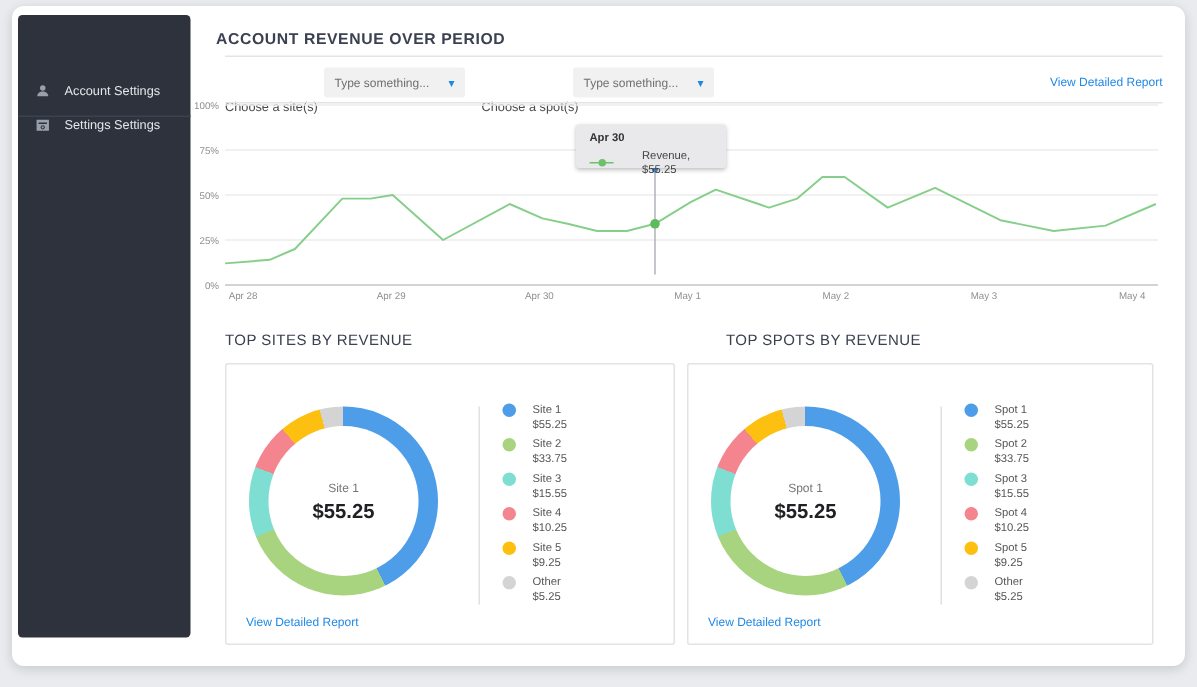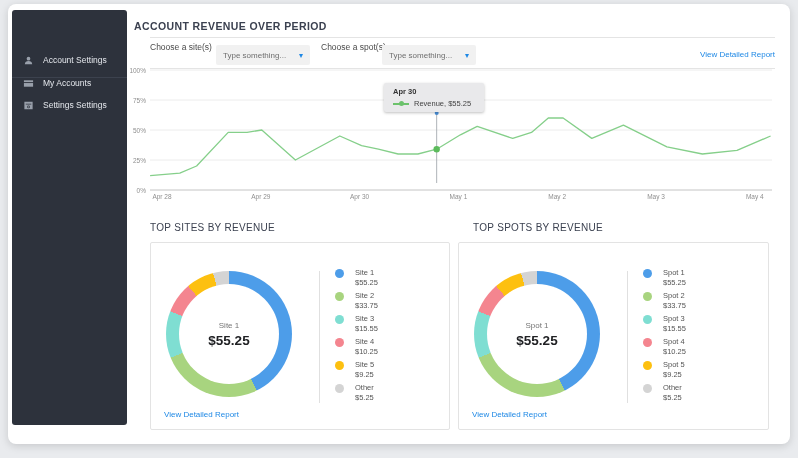--- a/index.html
+++ b/index.html
@@ -13,51 +13,51 @@
   .sidebar { position:absolute; left:4px; top:6px; width:115px; height:415px;
     background:#2d323c; border-radius:3px; padding-top:45px; }
   .side-item { height:22px; display:flex; align-items:flex-start; gap:9px; padding-left:11px;
     color:#e4e7ec; font-size:8.5px; font-weight:500; cursor:pointer; }
   .side-item .icn { width:11px; height:11px; display:inline-flex; color:#99a0ab; flex:0 0 11px; }
   .side-item svg { width:11px; height:11px; }
   .side-divider { height:1px; background:#3c424e; margin:0 0; }
 
   
   .main { position:absolute; left:0; top:0; width:782px; height:440px; }
-  .main-title { position:absolute; left:126px; top:16px; font-size:10.5px; font-weight:bold;
+  .main-title { position:absolute; left:136px; top:16px; font-size:10.5px; font-weight:bold;
     letter-spacing:.4px; color:#3b4150; }
   .divider { position:absolute; left:142px; right:15px; height:1px; background:#e4e4e4; }
   .d1 { top:33px; } .d2 { top:64px; }
 
-  .filter-label { position:absolute; top:38px; font-size:8.5px; color:#4a4a4a; }
+  .filter-label { position:absolute; top:62px; font-size:8.5px; color:#4a4a4a; }
   .fl1 { left:142px; } .fl2 { left:313px; }
   .dropdown { position:absolute; top:41px; width:94px; height:20px; background:#f1f1f1;
     border-radius:2px; display:flex; align-items:center; justify-content:space-between;
     padding:0 7px; font-size:8px; color:#6f6f6f; cursor:pointer; }
   .dd1 { left:208px; } .dd2 { left:374px; }
   .dropdown .caret { color:#1e88e5; font-size:8px; }
   .view-report { font-size:8px; color:#1e88e5; text-decoration:none; cursor:pointer; }
   .vr-top { position:absolute; top:46px; right:15px; }
 
   
   #line-chart { position:absolute; left:122px; top:62px; }
   .tooltip { position:absolute; left:376px; top:79px; width:100px; height:29px;
     background:#e9e9eb; border-radius:2px; box-shadow:0 1px 3px rgba(0,0,0,.25);
     padding:4px 8px 0 9px; z-index:3; }
   .tt-date { font-size:7.5px; font-weight:bold; color:#333; margin-bottom:3px; }
-  .tt-row { display:flex; align-items:center; gap:5px; font-size:7.5px; color:#444; }
+  .tt-row { display:flex; align-items:center; gap:19px; font-size:7.5px; color:#444; }
   .tt-marker { position:relative; width:16px; height:5px; flex:0 0 16px; }
   .tt-marker::before { content:""; position:absolute; left:0; right:0; top:2px; height:1.5px; background:#6cc26c; }
   .tt-marker::after { content:""; position:absolute; left:5.5px; top:0; width:5px; height:5px;
     border-radius:50%; background:#6cc26c; }
 
   
   .sec-title { position:absolute; top:218px; font-size:10px; font-weight:normal;
     letter-spacing:.3px; color:#3b4150; }
-  .st1 { left:142px; } .st2 { left:465px; }
+  .st1 { left:142px; } .st2 { left:476px; }
   .donut-card { position:absolute; top:238px; height:188px; background:#fff;
     border:1px solid #e3e3e3; border-radius:2px; }
   .dc1 { left:142px; width:300px; } .dc2 { left:450px; width:311px; }
   .donut { position:absolute; left:15px; top:28px; width:126px; height:126px; border-radius:50%; }
   .donut::after { content:""; position:absolute; left:13px; top:13px; right:13px; bottom:13px;
     border-radius:50%; background:#fff; }
   .donut-center { position:absolute; left:15px; top:28px; width:126px; height:126px;
     display:flex; flex-direction:column; align-items:center; justify-content:center; z-index:2; }
   .donut-center .cl { font-size:8px; color:#757575; margin-bottom:3px; }
   .donut-center .cv { font-size:13.5px; font-weight:bold; color:#202124; }
@@ -80,29 +80,20 @@
         <div class="side-item">
           <span class="icn">
             <svg viewBox="0 0 24 24" fill="currentColor">
               <circle cx="12" cy="8" r="4"></circle>
               <path d="M4 20c0-4.4 3.6-7 8-7s8 2.6 8 7z"></path>
             </svg>
           </span>
           <span>Account Settings</span>
         </div>
         <div class="side-divider"></div>
-        <div class="side-item">
-          <span class="icn">
-            <svg viewBox="0 0 24 24" fill="currentColor">
-              <path d="M2 5h20v4H2z"></path>
-              <path d="M2 11h20v8H2z"></path>
-            </svg>
-          </span>
-          <span>My Accounts</span>
-        </div>
         <div class="side-item">
           <span class="icn">
             <svg viewBox="0 0 24 24" fill="currentColor">
               <path d="M3 4h18v16H3zM6 8h12v2H6z" fill-rule="evenodd"></path>
               <circle cx="12" cy="15" r="3" fill="#2d323c"></circle>
               <circle cx="12" cy="15" r="1.6"></circle>
             </svg>
           </span>
           <span>Settings Settings</span>
         </div>

